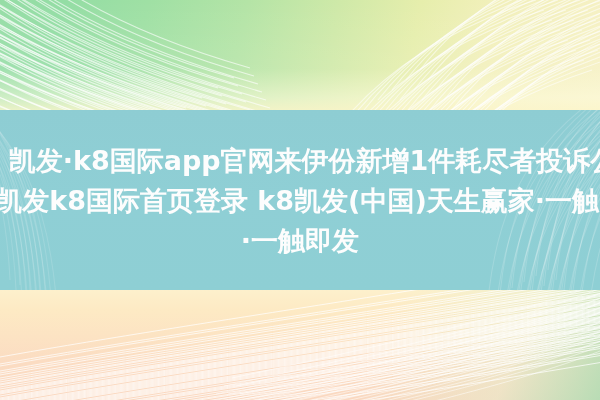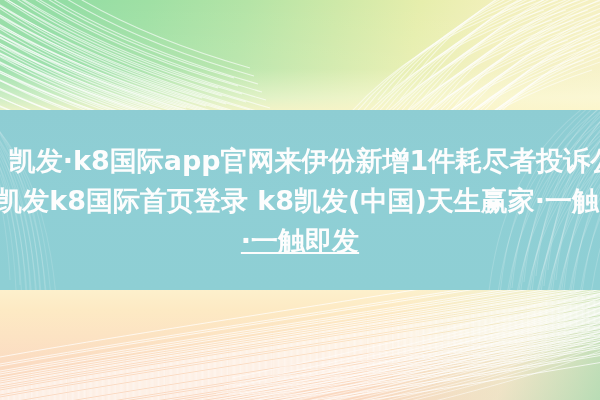--- a/index.html
+++ b/index.html
@@ -104,21 +104,21 @@
     font-weight: bold;
     font-size: 27px;
     line-height: 40px;
     letter-spacing: 0px;
     white-space: nowrap;
     text-align: center;
     flex: none;
   }
   .line-1 { margin-left: 26px; }
   .line-2 { margin-left: 10px; }
-  .line-3 { margin-left: 0px; text-decoration: underline; }
+  .line-3 { margin-left: 0px; }
 </style>
 </head>
 <body>
 
 <div id="banner">
 
   <div class="band-top">
     <svg class="waves" viewBox="0 0 600 111" preserveAspectRatio="none">
       <defs>
         <g id="arcsetA">

